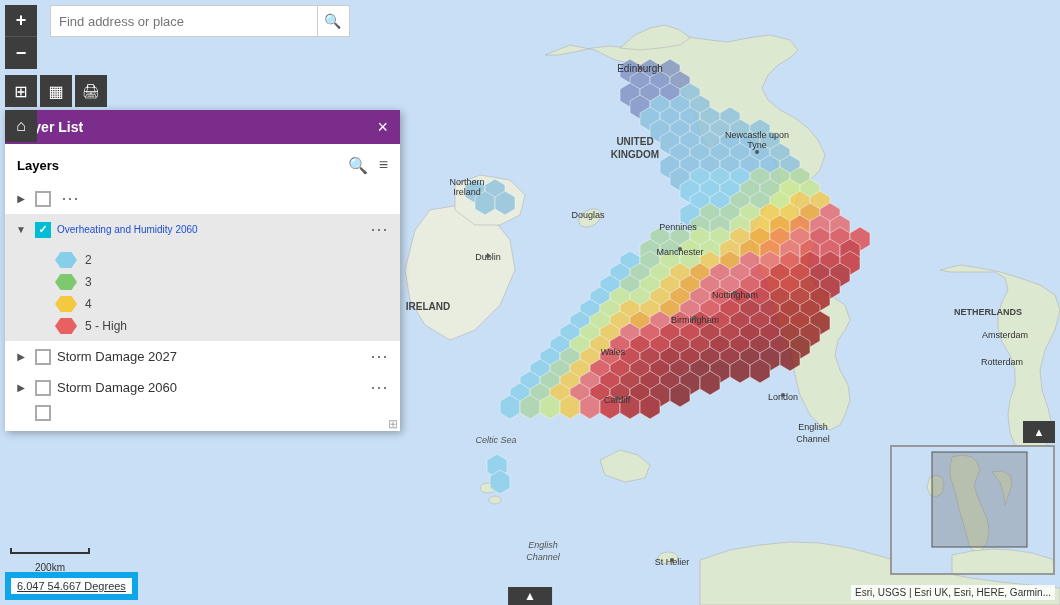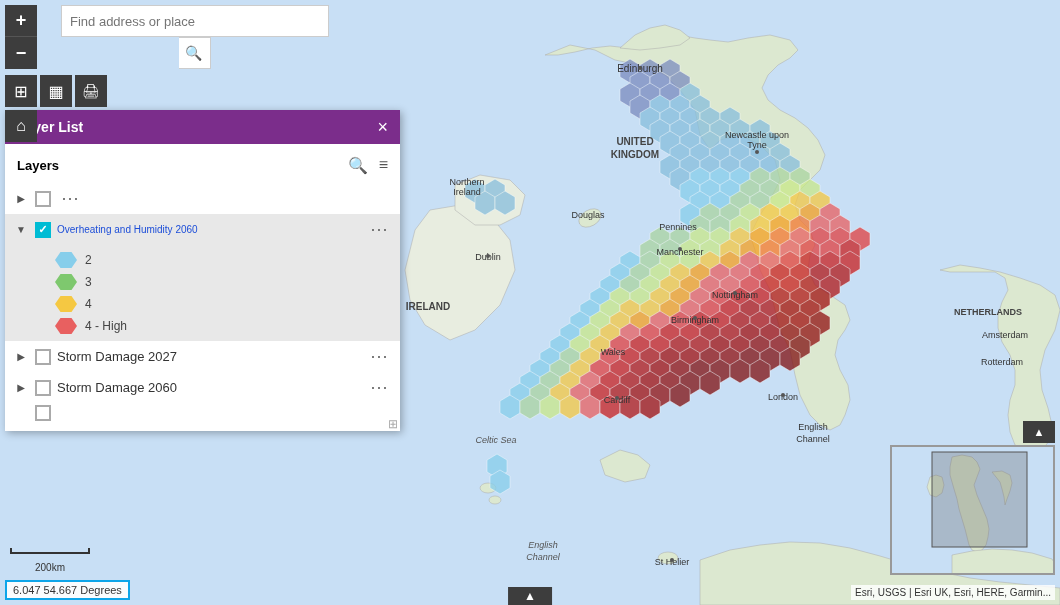--- a/index.html
+++ b/index.html
@@ -399,21 +399,21 @@
     <circle cx="488" cy="256" r="2" fill="#555"></circle>
     <circle cx="680" cy="249" r="2" fill="#555"></circle>
     <circle cx="735" cy="293" r="2" fill="#555"></circle>
     <circle cx="695" cy="318" r="2" fill="#555"></circle>
     <circle cx="617" cy="398" r="2" fill="#555"></circle>
     <circle cx="783" cy="395" r="2" fill="#555"></circle>
     <circle cx="672" cy="560" r="2" fill="#555"></circle>
   </svg>
 </div>
 
-<div id="search-bar" style="position:absolute;top:5px;left:61px;z-index:300;display:flex;flex-direction:column;">
+<div id="search-bar" style="position:absolute;top:5px;left:50px;z-index:300;display:flex;">
   <input type="text" id="search-input" style="width: 268px; height: 32px; border: 1px solid rgb(204, 204, 204); padding: 0px 8px; font-size: 13px; background: white; outline: none;" placeholder="Find address or place">
   <button style="width:32px;height:32px;background:white;border:1px solid #ccc;border-left:none;cursor:pointer;display:flex;align-items:center;justify-content:center;font-size:14px;color:#555;">
     <span>🔍</span>
   </button>
 </div>
 
 <div style="position:absolute;top:5px;left:5px;z-index:300;display:flex;flex-direction:column;gap:3px;">
 
   <div style="display:flex;flex-direction:column;">
     <button style="width:32px;height:32px;background:#3d3d3d;border:none;cursor:pointer;color:white;font-size:18px;font-weight:bold;display:flex;align-items:center;justify-content:center;border-bottom:1px solid #555;">
@@ -485,21 +485,21 @@
         <span style="font-size:12px;color:#444;">3</span>
       </div>
 
       <div style="display:flex;align-items:center;padding:3px 8px 3px 0;">
         <div style="width:22px;height:16px;flex-shrink:0;margin-right:8px;background:#f5c842;clip-path:polygon(25% 0%, 75% 0%, 100% 50%, 75% 100%, 25% 100%, 0% 50%);"></div>
         <span style="font-size:12px;color:#444;">4</span>
       </div>
 
       <div style="display:flex;align-items:center;padding:3px 8px 3px 0;">
         <div style="width:22px;height:16px;flex-shrink:0;margin-right:8px;background:#e86060;clip-path:polygon(25% 0%, 75% 0%, 100% 50%, 75% 100%, 25% 100%, 0% 50%);"></div>
-        <span style="font-size:12px;color:#444;">4 - High</span>
+        <span style="font-size:12px;color:#444;">5 - High</span>
       </div>
     </div>
 
     <div style="display:flex;align-items:center;padding:5px 8px;cursor:pointer;">
       <span style="width:16px;font-size:10px;color:#555;text-align:center;">▶</span>
       <div style="width:16px;height:16px;border:2px solid #aaa;background:white;flex-shrink:0;display:flex;align-items:center;justify-content:center;margin:0 6px;"></div>
       <span style="flex:1;font-size:13px;color:#333;">Storm Damage 2027</span>
       <span style="color:#666;font-size:18px;padding:0 4px;cursor:pointer;">···</span>
     </div>
 
@@ -517,21 +517,21 @@
   </div>
 
   <div style="position:absolute;bottom:0;right:0;width:14px;height:14px;cursor:se-resize;color:#aaa;font-size:12px;display:flex;align-items:center;justify-content:center;">⊞</div>
 </div>
 
 <div style="position:absolute;bottom:32px;left:10px;z-index:100;">
   <div style="width:80px;border-bottom:2px solid #333;border-left:2px solid #333;border-right:2px solid #333;height:6px;"></div>
   <div style="font-size:10px;color:#333;text-align:center;margin-top:8px;">200km</div>
 </div>
 
-<div style="position:absolute;bottom:5px;left:5px;background:rgba(255,255,255,0.9);border:2px solid #0ea5e9;padding:2px 6px;font-size:11px;color:#333;z-index:100;">
+<div style="position:absolute;bottom:5px;left:5px;background:rgba(255,255,255,0.9);border:6px solid #0ea5e9;padding:2px 6px;font-size:11px;color:#333;z-index:100;text-decoration:underline;">
   <span>6.047 54.667 Degrees</span>
 </div>
 
 <div style="position:absolute;bottom:5px;right:5px;font-size:10px;color:#333;background:rgba(255,255,255,0.8);padding:2px 4px;z-index:100;">
   <span>Esri, USGS | Esri UK, Esri, HERE, Garmin...</span>
 </div>
 
 <div style="position:absolute;bottom:30px;right:5px;width:165px;height:130px;border:2px solid #999;background:#c8dff5;z-index:100;overflow:hidden;">
   <svg width="165" height="130" viewBox="0 0 165 130">
     <rect width="165" height="130" fill="#c8dff5"></rect>

